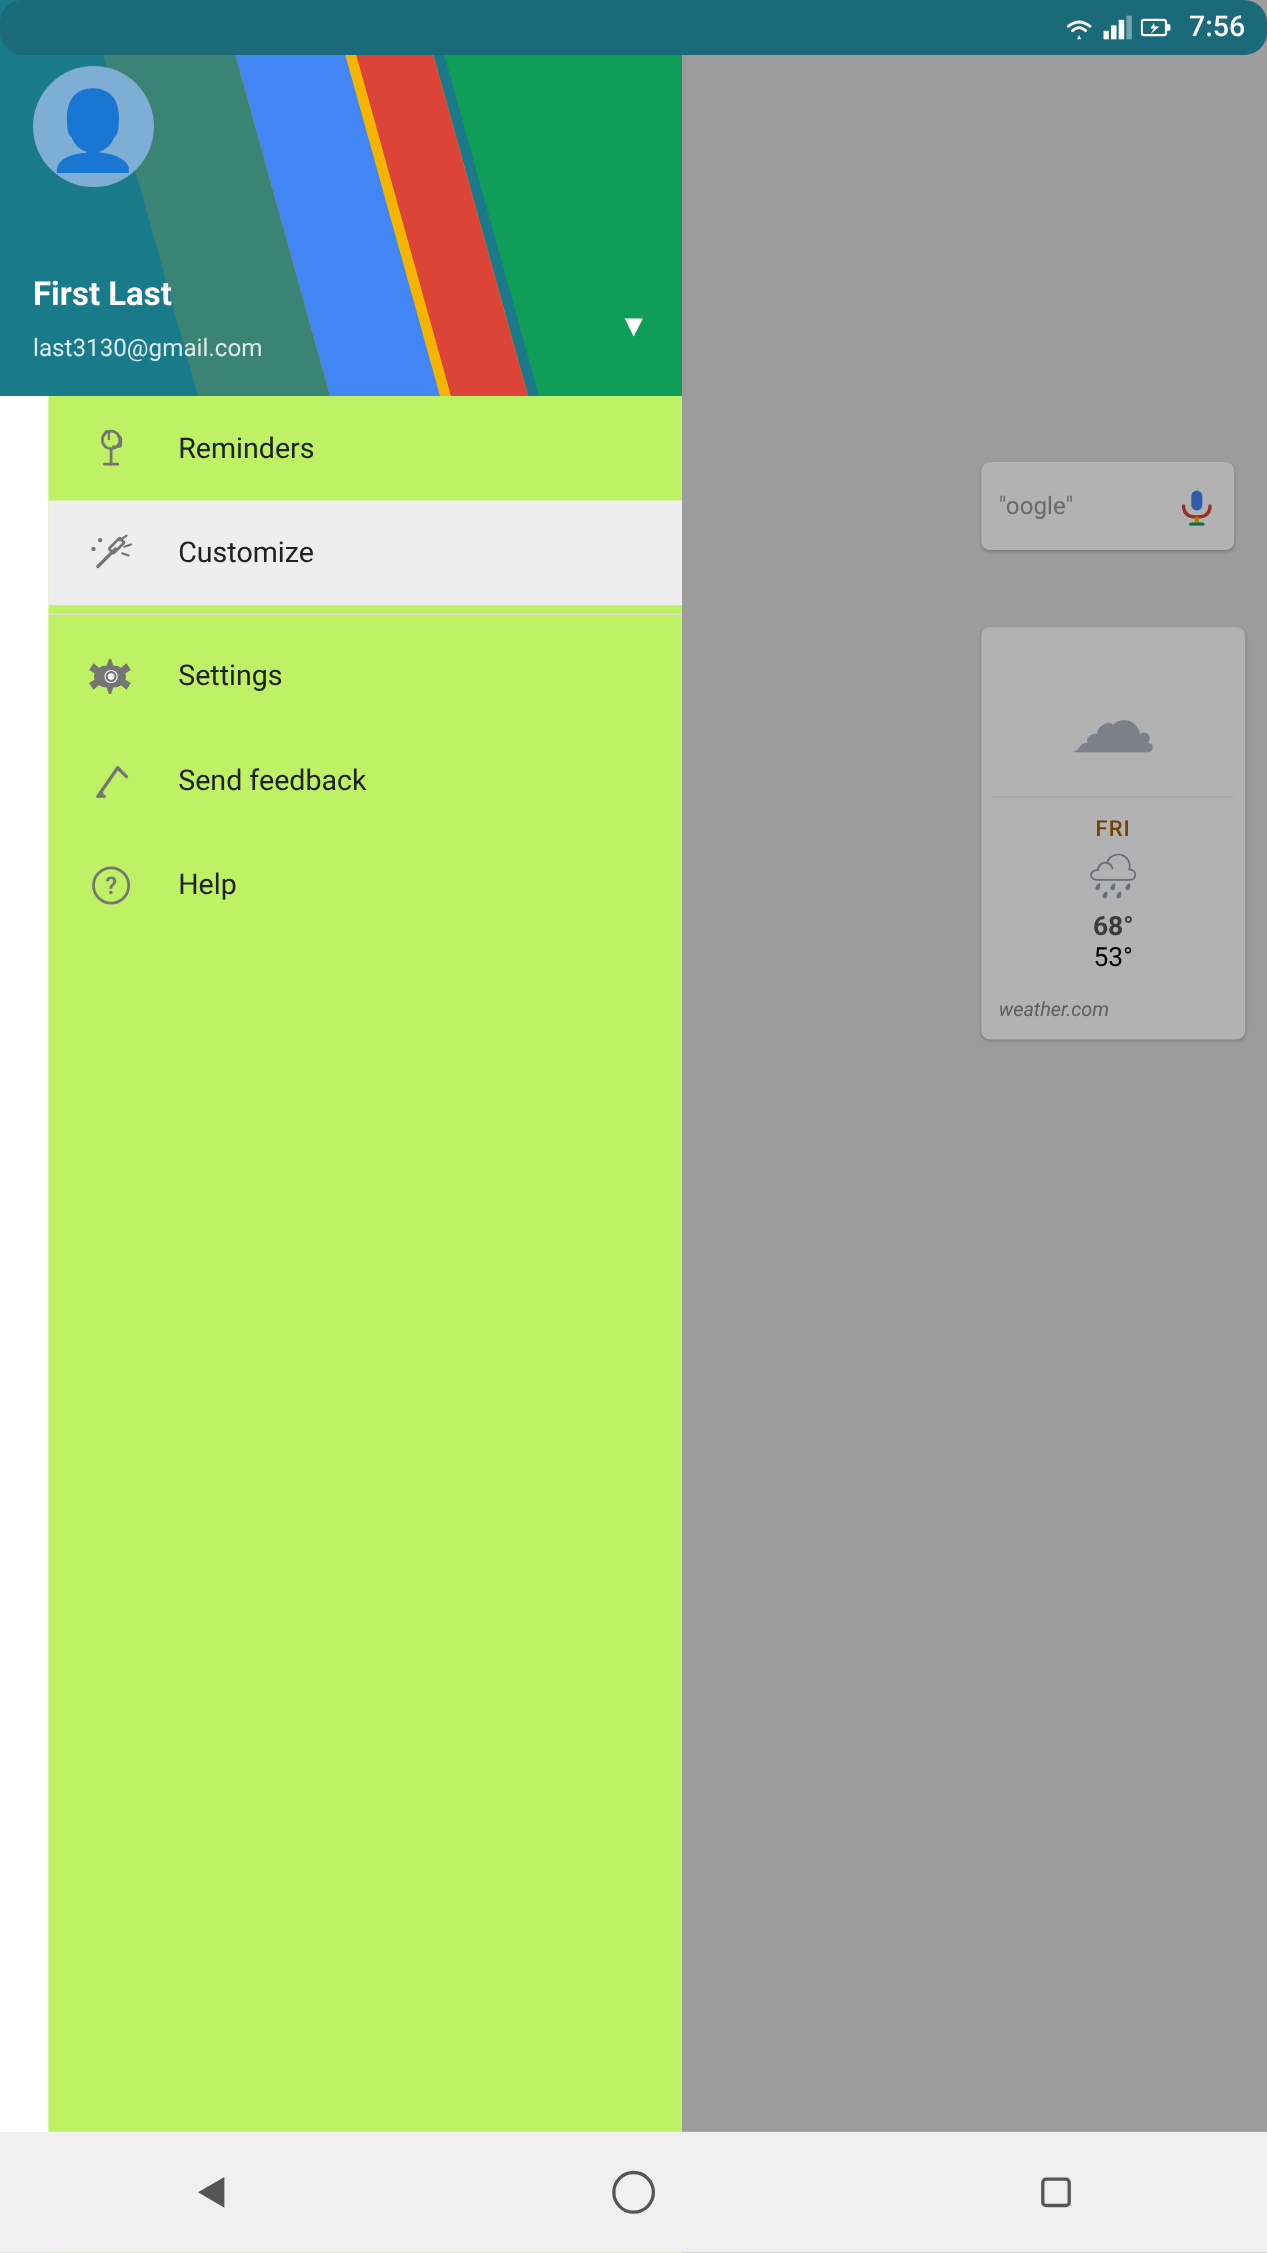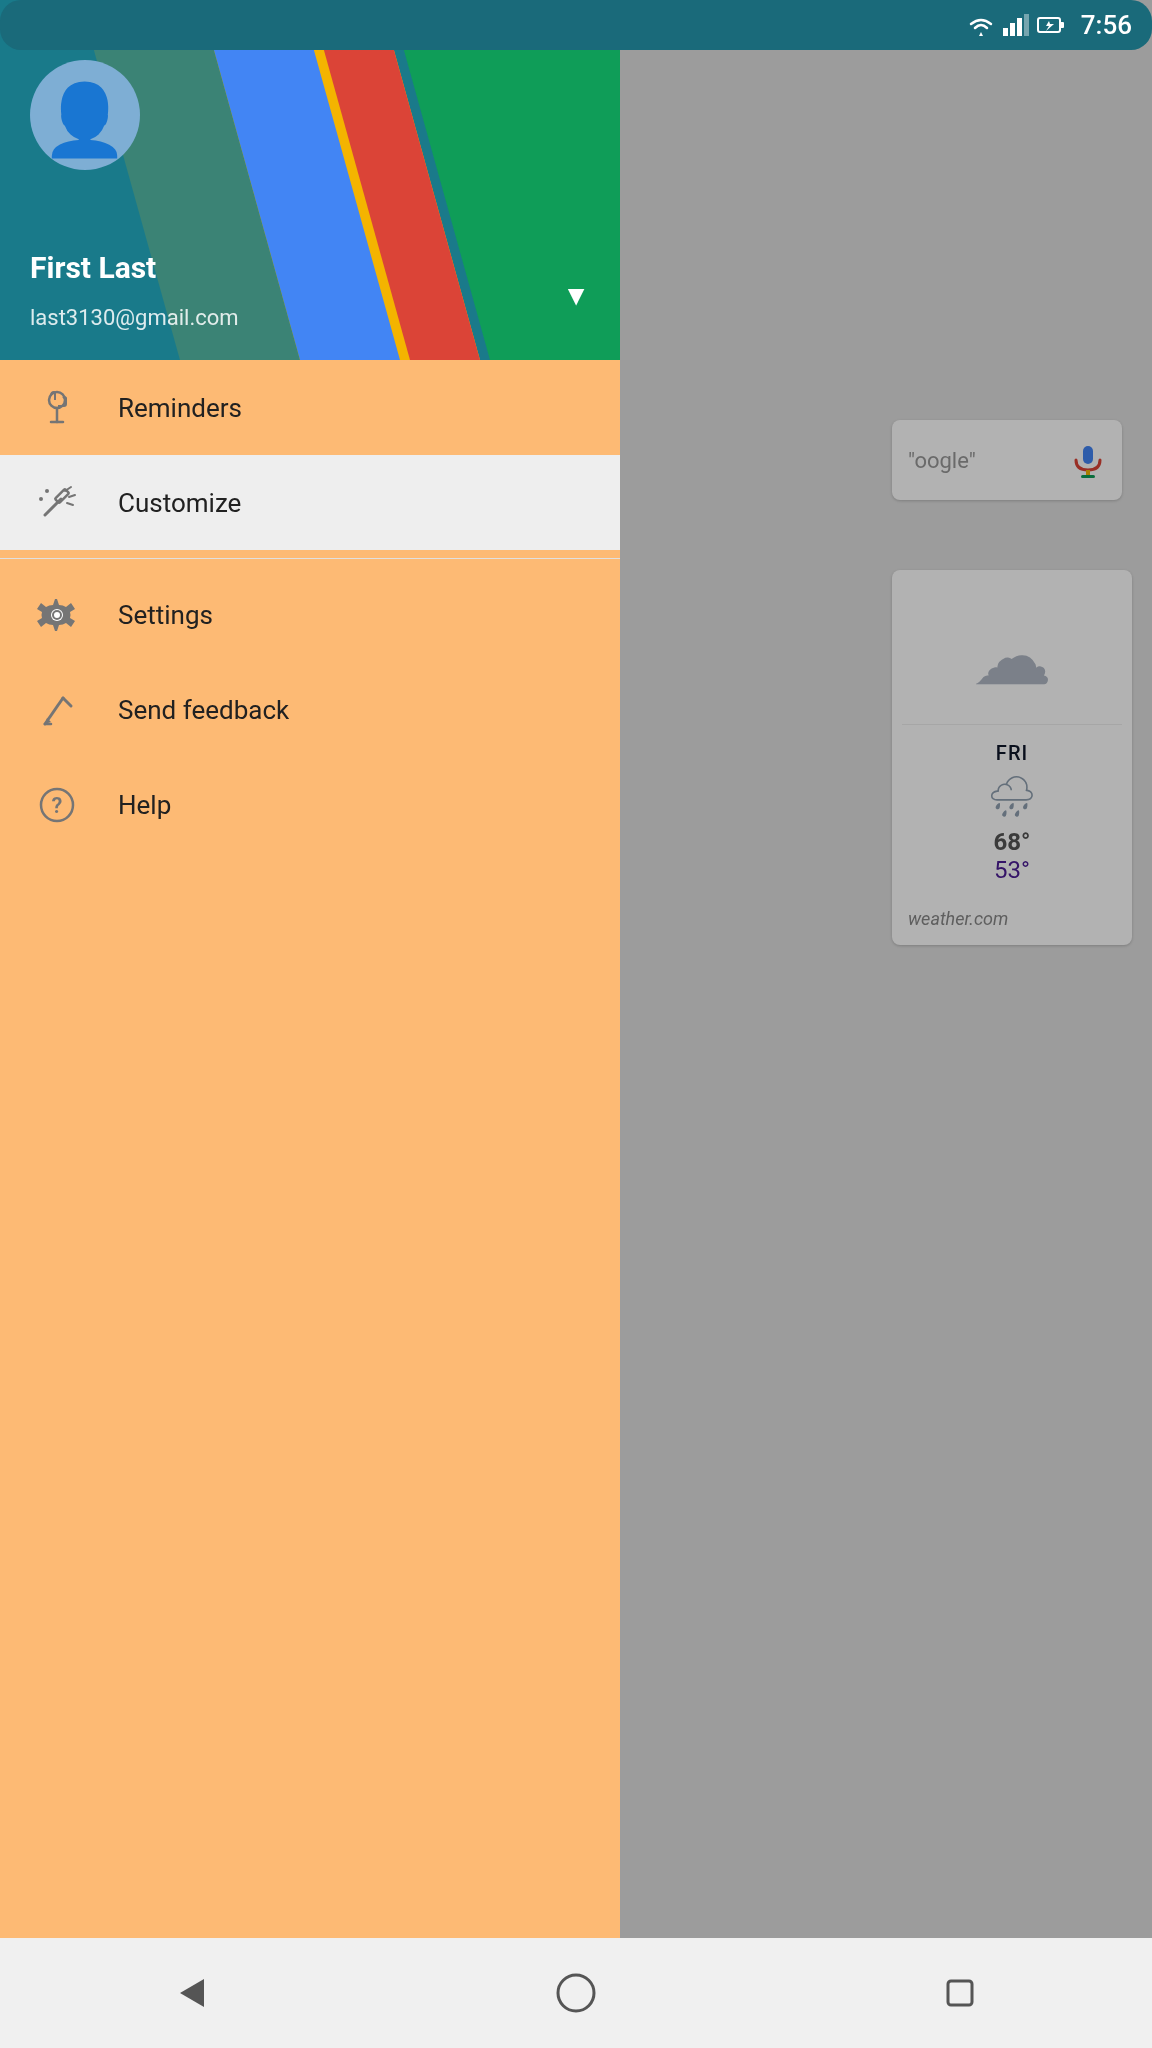--- a/index.html
+++ b/index.html
@@ -123,40 +123,40 @@
     .weather-forecast {
       display: flex;
       justify-content: center;
       padding: 16px;
       flex-direction: column;
       align-items: center;
     }
 
     .forecast-day {
       font-size: 20px;
-      color: #0f172a;
+      color: #a16207;
       font-weight: 500;
       letter-spacing: 1px;
     }
 
     .forecast-icon {
       font-size: 40px;
       color: #90a0b0;
       margin: 8px 0;
     }
 
     .forecast-high {
       font-size: 24px;
       color: #555;
       font-weight: 700;
     }
 
     .forecast-low {
       font-size: 24px;
-      color: #4c1d95;
+      color: #000000;
     }
 
     .weather-source {
       font-size: 18px;
       color: #888;
       font-style: italic;
       padding: 8px 16px 16px;
       text-align: left;
     }
 
@@ -249,21 +249,22 @@
       bottom: 48px;
       right: 30px;
       color: white;
       font-size: 28px;
       z-index: 10;
     }
 
     
     .menu-items {
       flex: 1;
-      background: #fdba74;
+      background: #bef264;
+      margin-left: 44px;
     }
 
     .menu-item {
       display: flex;
       align-items: center;
       padding: 0 32px;
       height: 95px;
       cursor: pointer;
       position: relative;
     }

